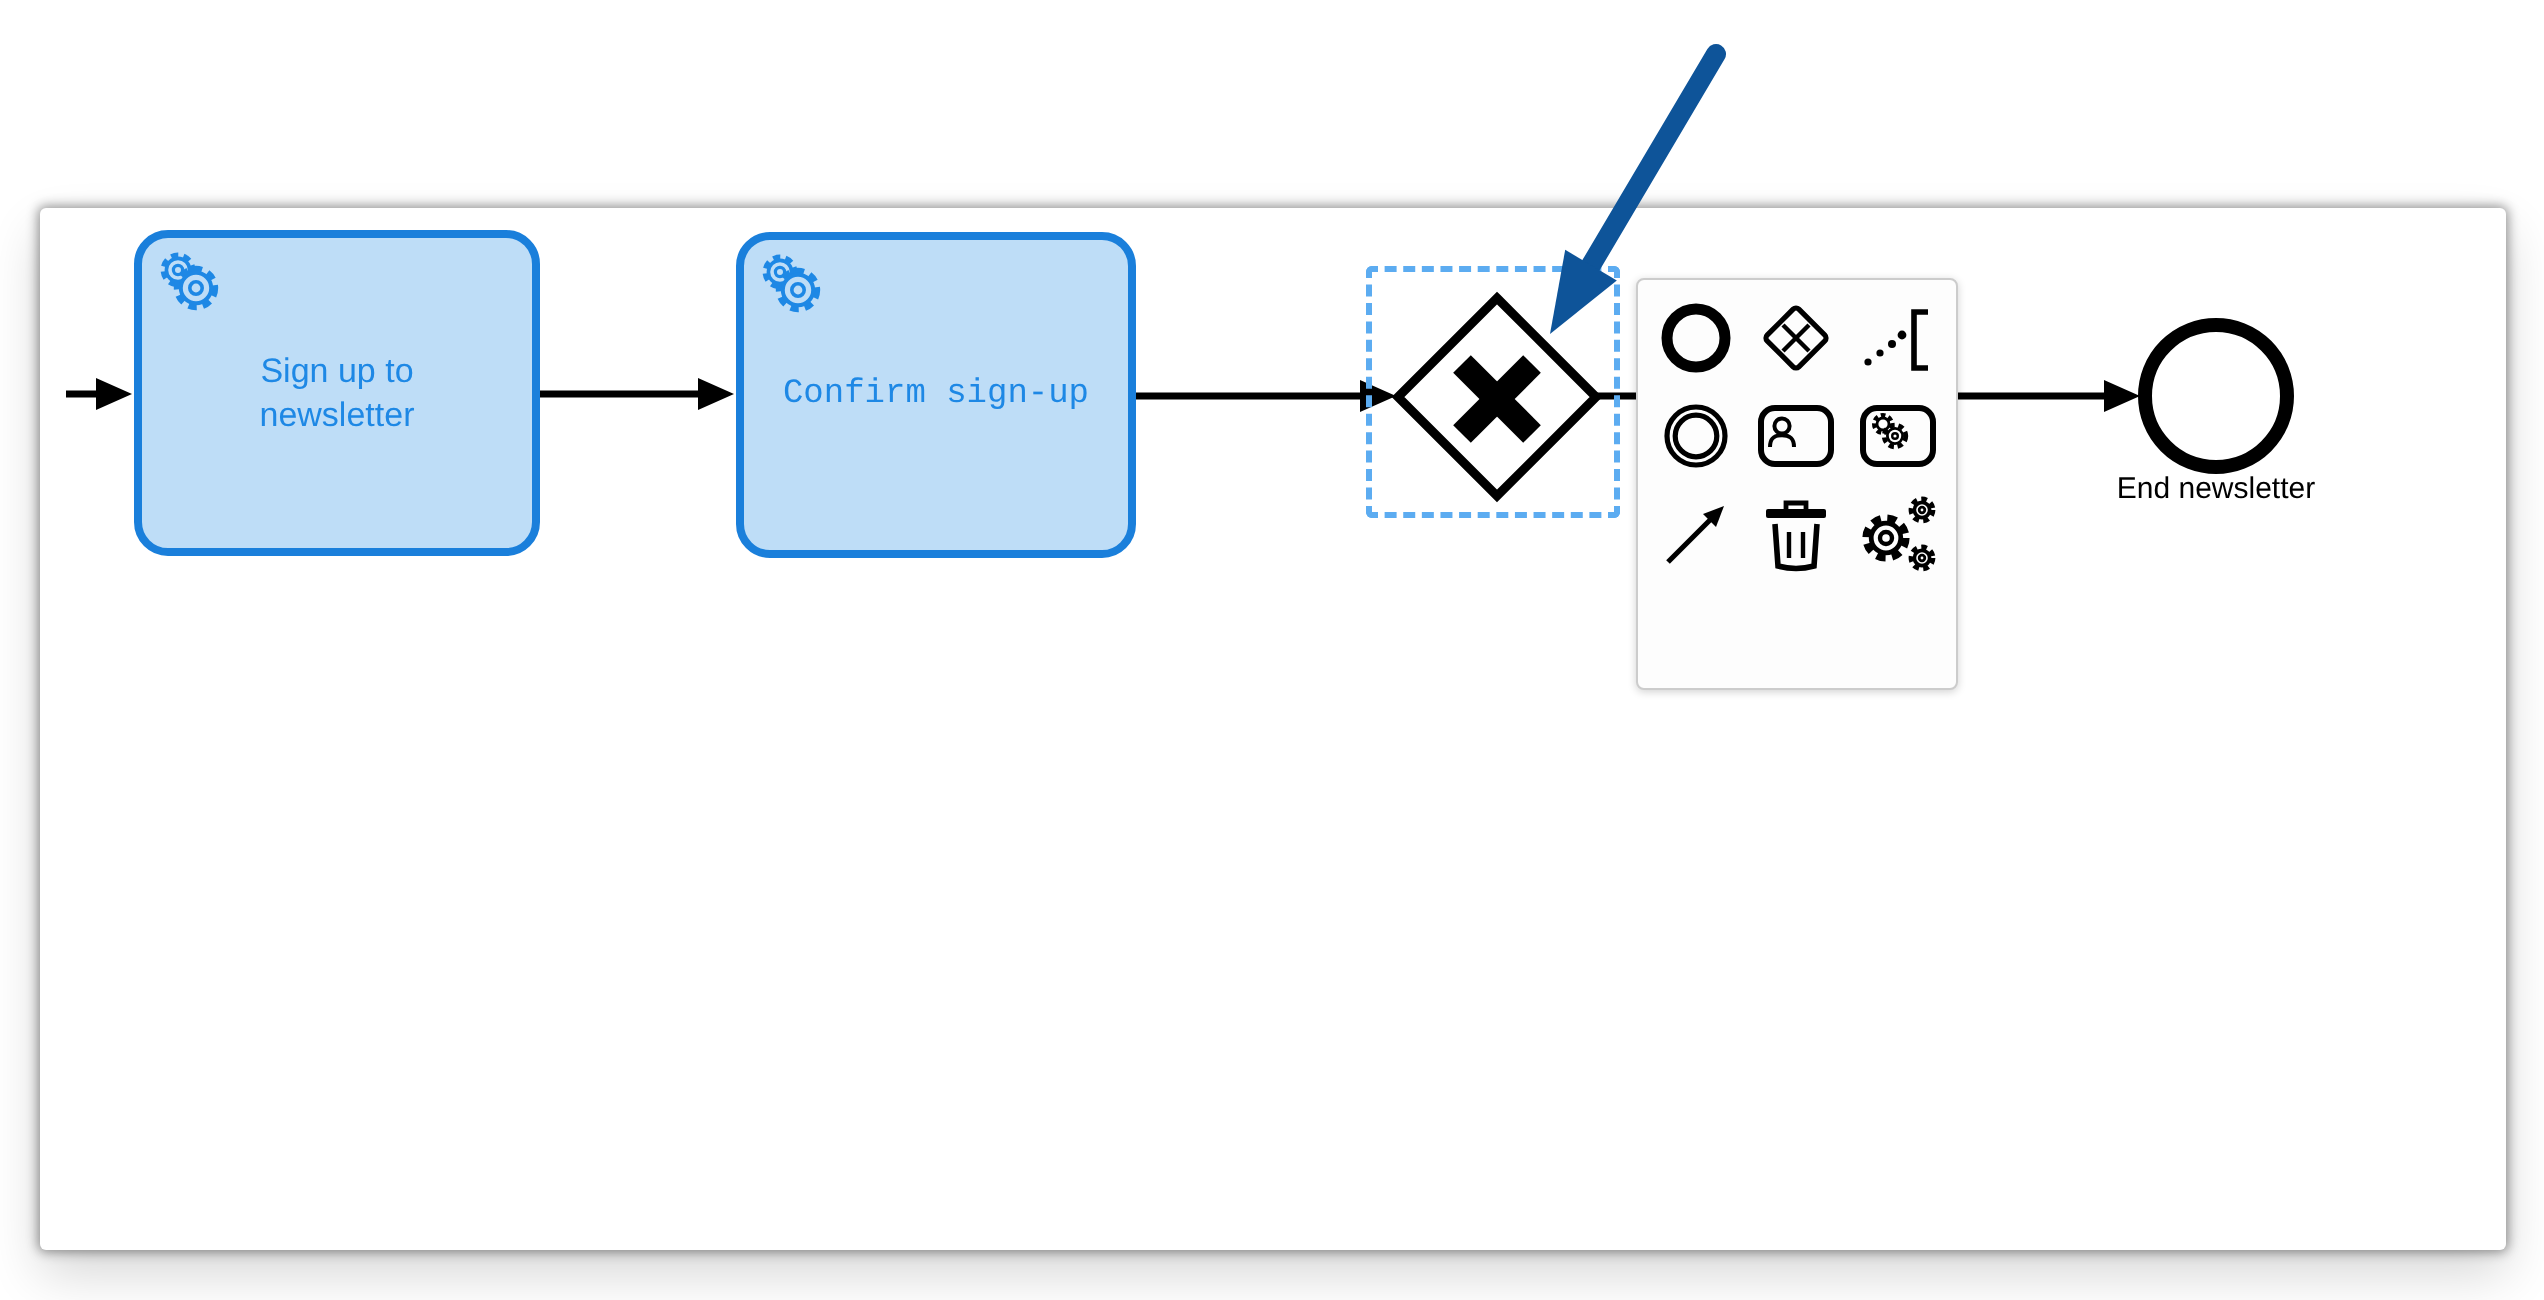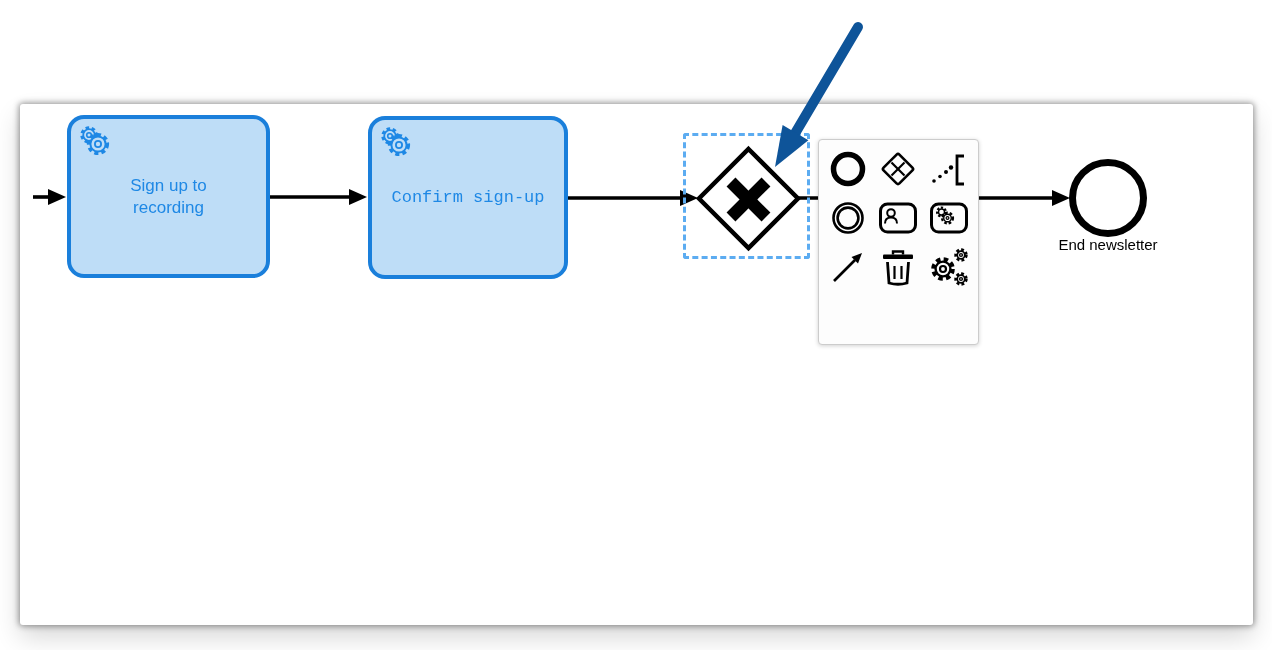--- a/index.html
+++ b/index.html
@@ -82,21 +82,21 @@
     <span class="task-type-badge">
       <svg width="38" height="34" viewBox="0 0 38 34" fill="none" stroke="#1E88E5">
         <circle cx="13" cy="11" r="7" stroke-width="3.4" stroke-dasharray="3.4 2.5"></circle>
         <circle cx="13" cy="11" r="5.8" stroke-width="1.8"></circle>
         <circle cx="13" cy="11" r="2.3" stroke-width="1.6"></circle>
         <circle cx="22" cy="20" r="9.2" stroke-width="3.8" stroke-dasharray="4 3"></circle>
         <circle cx="22" cy="20" r="7.6" stroke-width="2" fill="#BEDDF7"></circle>
         <circle cx="22" cy="20" r="3.1" stroke-width="1.8"></circle>
       </svg>
     </span>
-    <span class="task-label">Sign up to recording</span>
+    <span class="task-label">Sign up to newsletter</span>
   </div>
 
   <div class="bpmn-task" id="task-confirm">
     <span class="task-type-badge">
       <svg width="38" height="34" viewBox="0 0 38 34" fill="none" stroke="#1E88E5">
         <circle cx="13" cy="11" r="7" stroke-width="3.4" stroke-dasharray="3.4 2.5"></circle>
         <circle cx="13" cy="11" r="5.8" stroke-width="1.8"></circle>
         <circle cx="13" cy="11" r="2.3" stroke-width="1.6"></circle>
         <circle cx="22" cy="20" r="9.2" stroke-width="3.8" stroke-dasharray="4 3"></circle>
         <circle cx="22" cy="20" r="7.6" stroke-width="2" fill="#BEDDF7"></circle>

